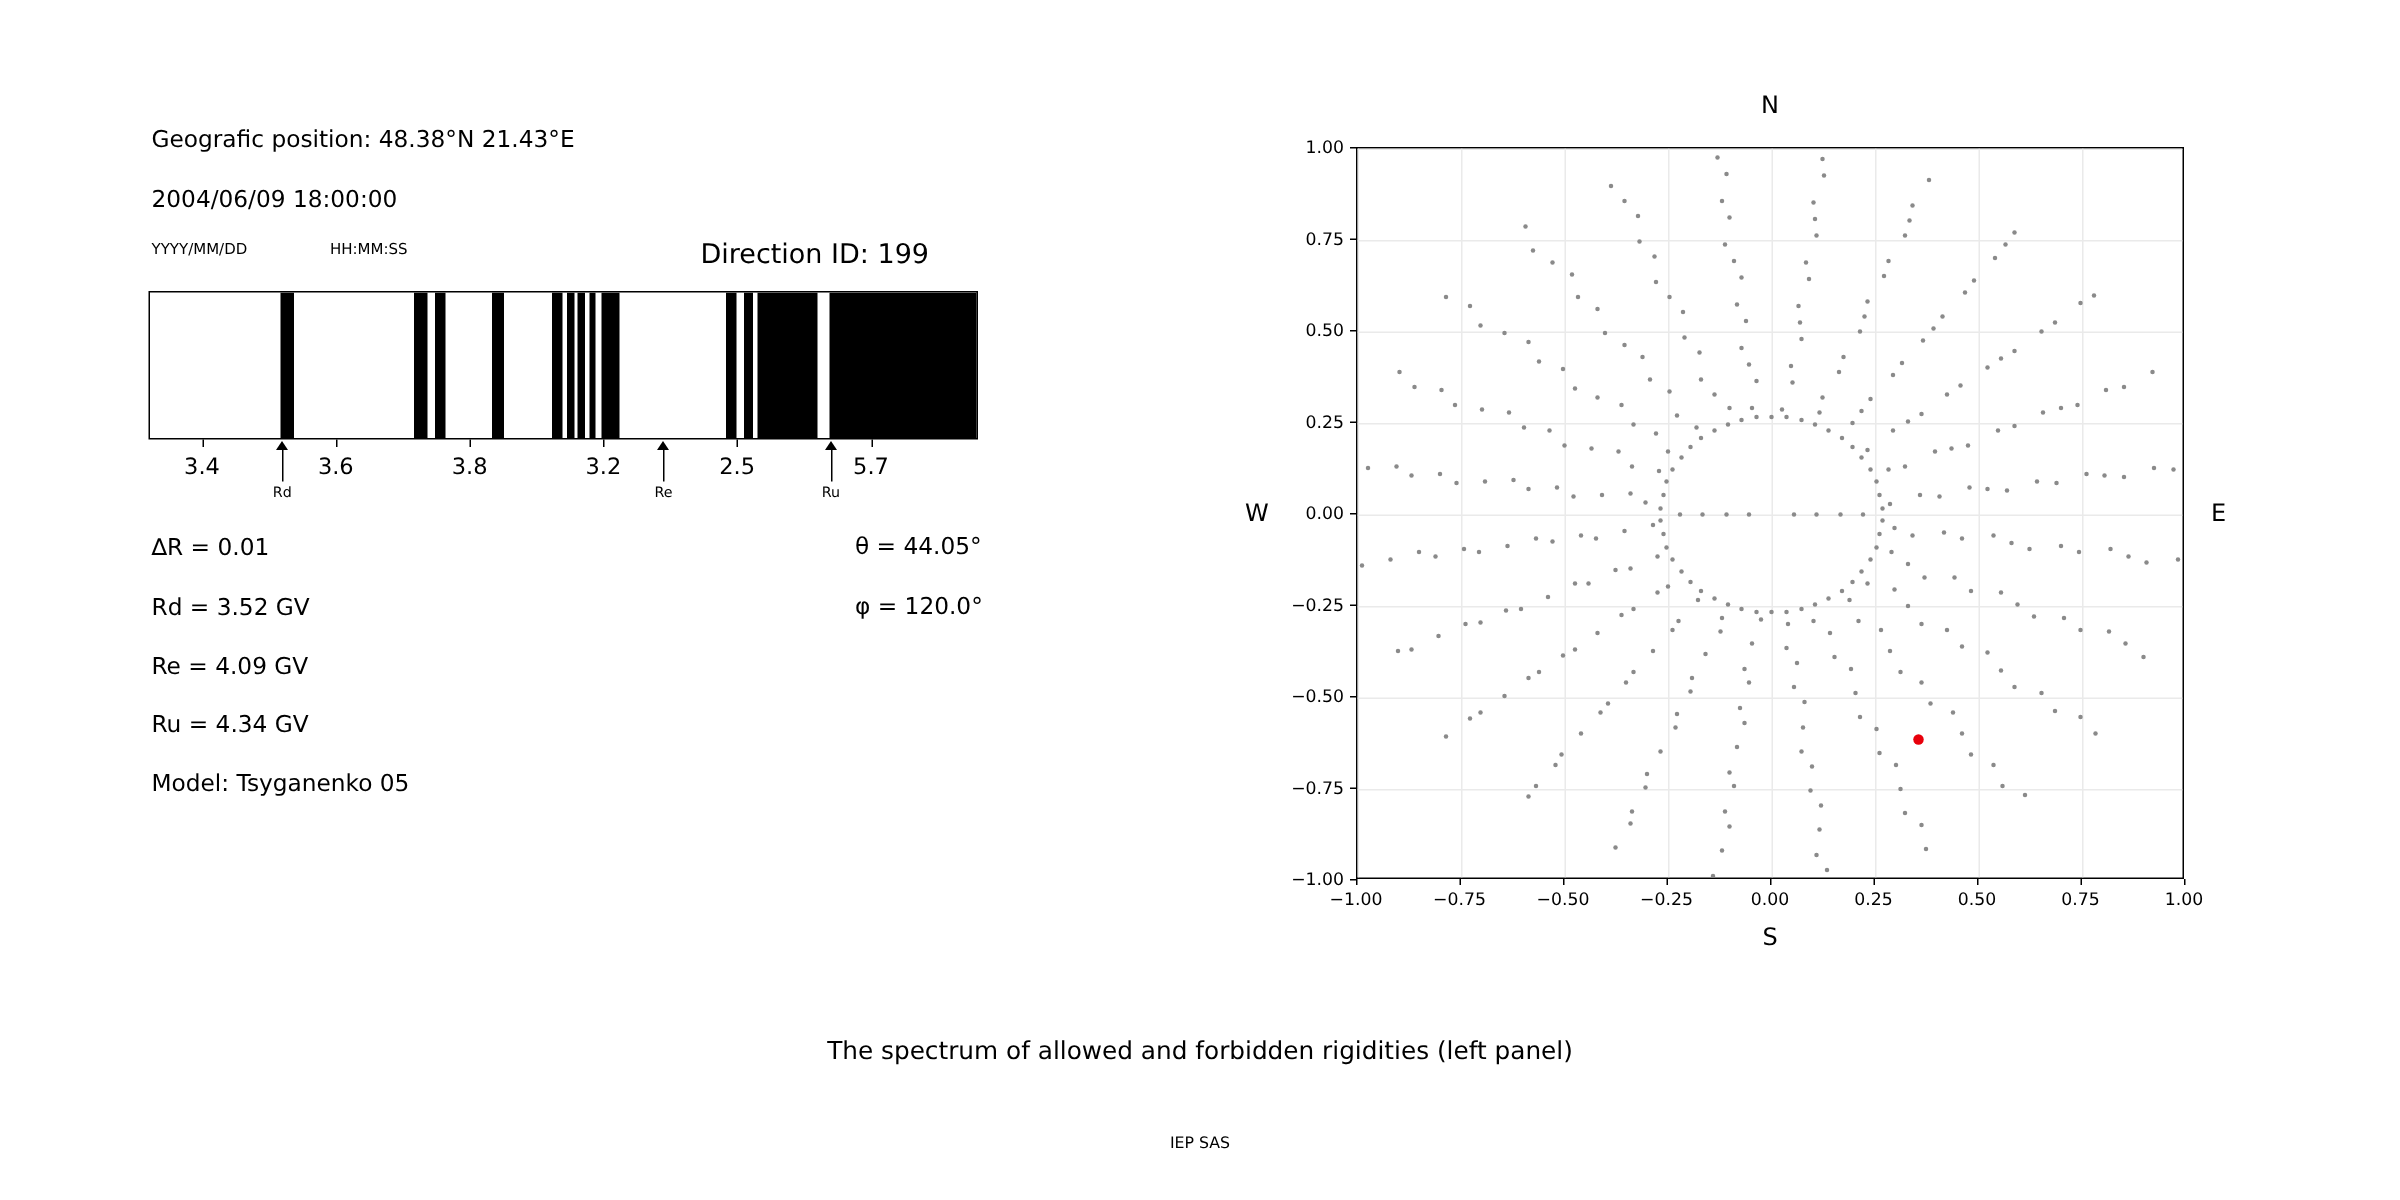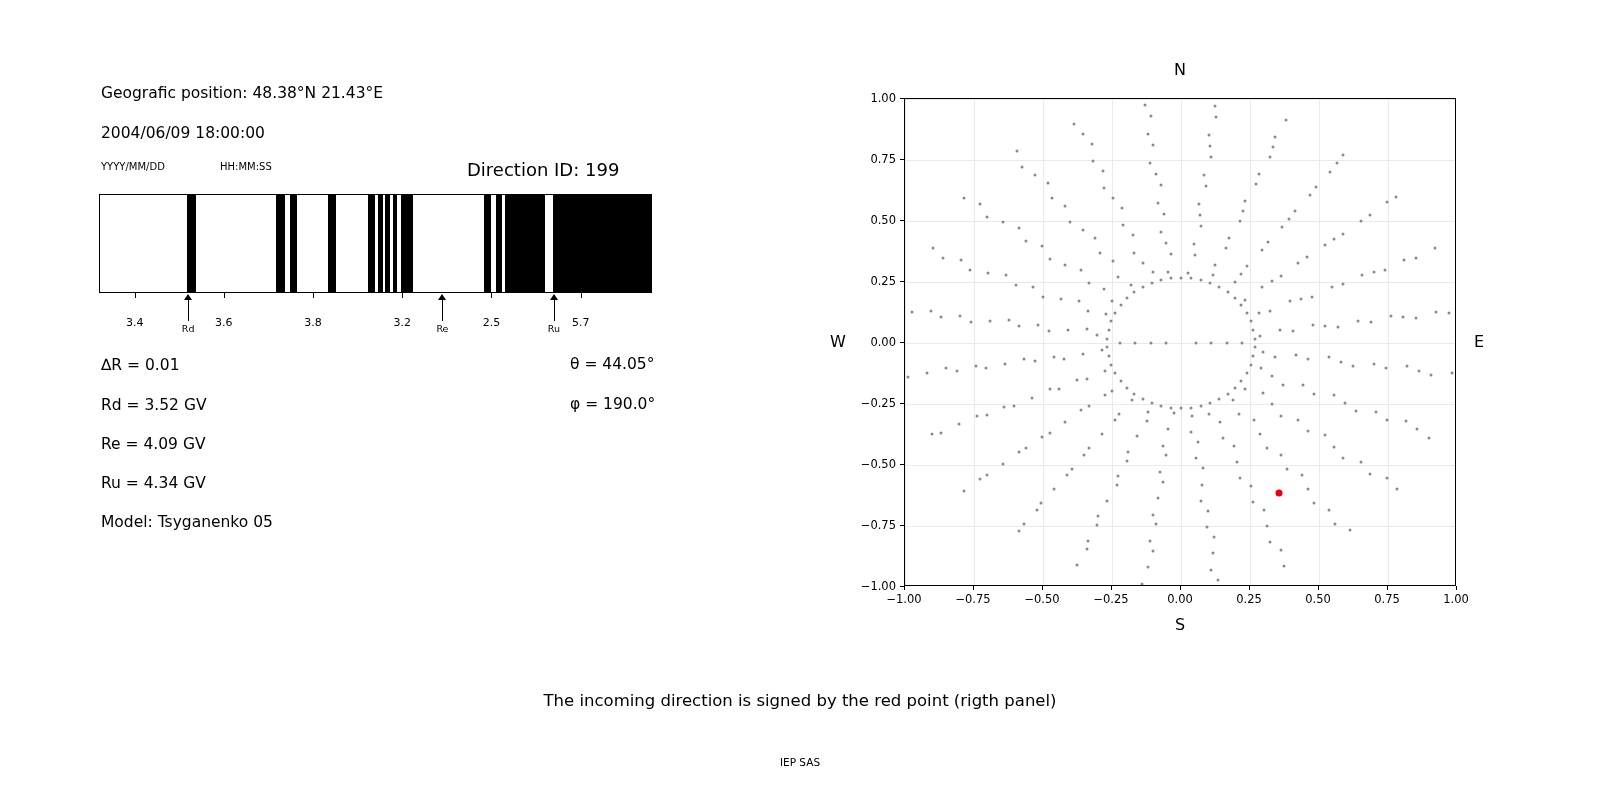--- a/index.html
+++ b/index.html
@@ -56,22 +56,22 @@
     width: 553px; height: 12px;
   }
   .tick {
     position: absolute;
     top: 0;
     width: 1px; height: 5px;
     background: #000000;
   }
   .tick-label {
     position: absolute;
-    top: 23px;
-    font-size: 11px;
+    top: 9px;
+    font-size: 15px;
     transform: translateX(-50%);
     white-space: nowrap;
   }
   .marker-arrow {
     position: absolute;
     width: 1px;
     background: #000000;
   }
   .marker-head {
     position: absolute;
@@ -232,21 +232,21 @@
       <div class="marker-head" style="left: 454.887px; top: 1px;"></div>
       <div class="marker-label" style="left: 454.887px; top: 30px;">Ru</div>
     </div>
 
   <div class="text-line info-left" id="dR">∆R = 0.01</div>
   <div class="text-line info-left" id="rd">Rd = 3.52 GV</div>
   <div class="text-line info-left" id="re">Re = 4.09 GV</div>
   <div class="text-line info-left" id="ru">Ru = 4.34 GV</div>
   <div class="text-line info-left" id="model">Model: Tsyganenko 05</div>
   <div class="text-line info-right" id="theta">θ = 44.05°</div>
-  <div class="text-line info-right" id="phi">φ = 190.0°</div>
+  <div class="text-line info-right" id="phi">φ = 120.0°</div>
 </div>
 
 <div class="panel" id="right-panel">
   <div class="compass" id="compass-n">N</div>
   <div class="compass" id="compass-s">S</div>
   <div class="compass" id="compass-w">W</div>
   <div class="compass" id="compass-e">E</div>
 
   <div id="plot-frame">
       <div class="gridline-v" style="left: 0px;"></div>
@@ -665,15 +665,15 @@
     <div class="xlabel-txt" style="left: 429px; top: 532px;">0.25</div>
     <div class="ax-tick xtick-line" style="position: absolute; left: 498px; top: 526px;"></div>
     <div class="xlabel-txt" style="left: 498px; top: 532px;">0.50</div>
     <div class="ax-tick xtick-line" style="position: absolute; left: 567px; top: 526px;"></div>
     <div class="xlabel-txt" style="left: 567px; top: 532px;">0.75</div>
     <div class="ax-tick xtick-line" style="position: absolute; left: 636px; top: 526px;"></div>
     <div class="xlabel-txt" style="left: 636px; top: 532px;">1.00</div>
   </div>
 
 <div id="caption">
-  <div id="caption-l2">The incoming direction is signed by the red point (rigth panel)</div>
+  <div id="caption-l1">The spectrum of allowed and forbidden rigidities (left panel)</div>
 </div>
 <div id="footer">IEP SAS</div>
 
 </body></html>

